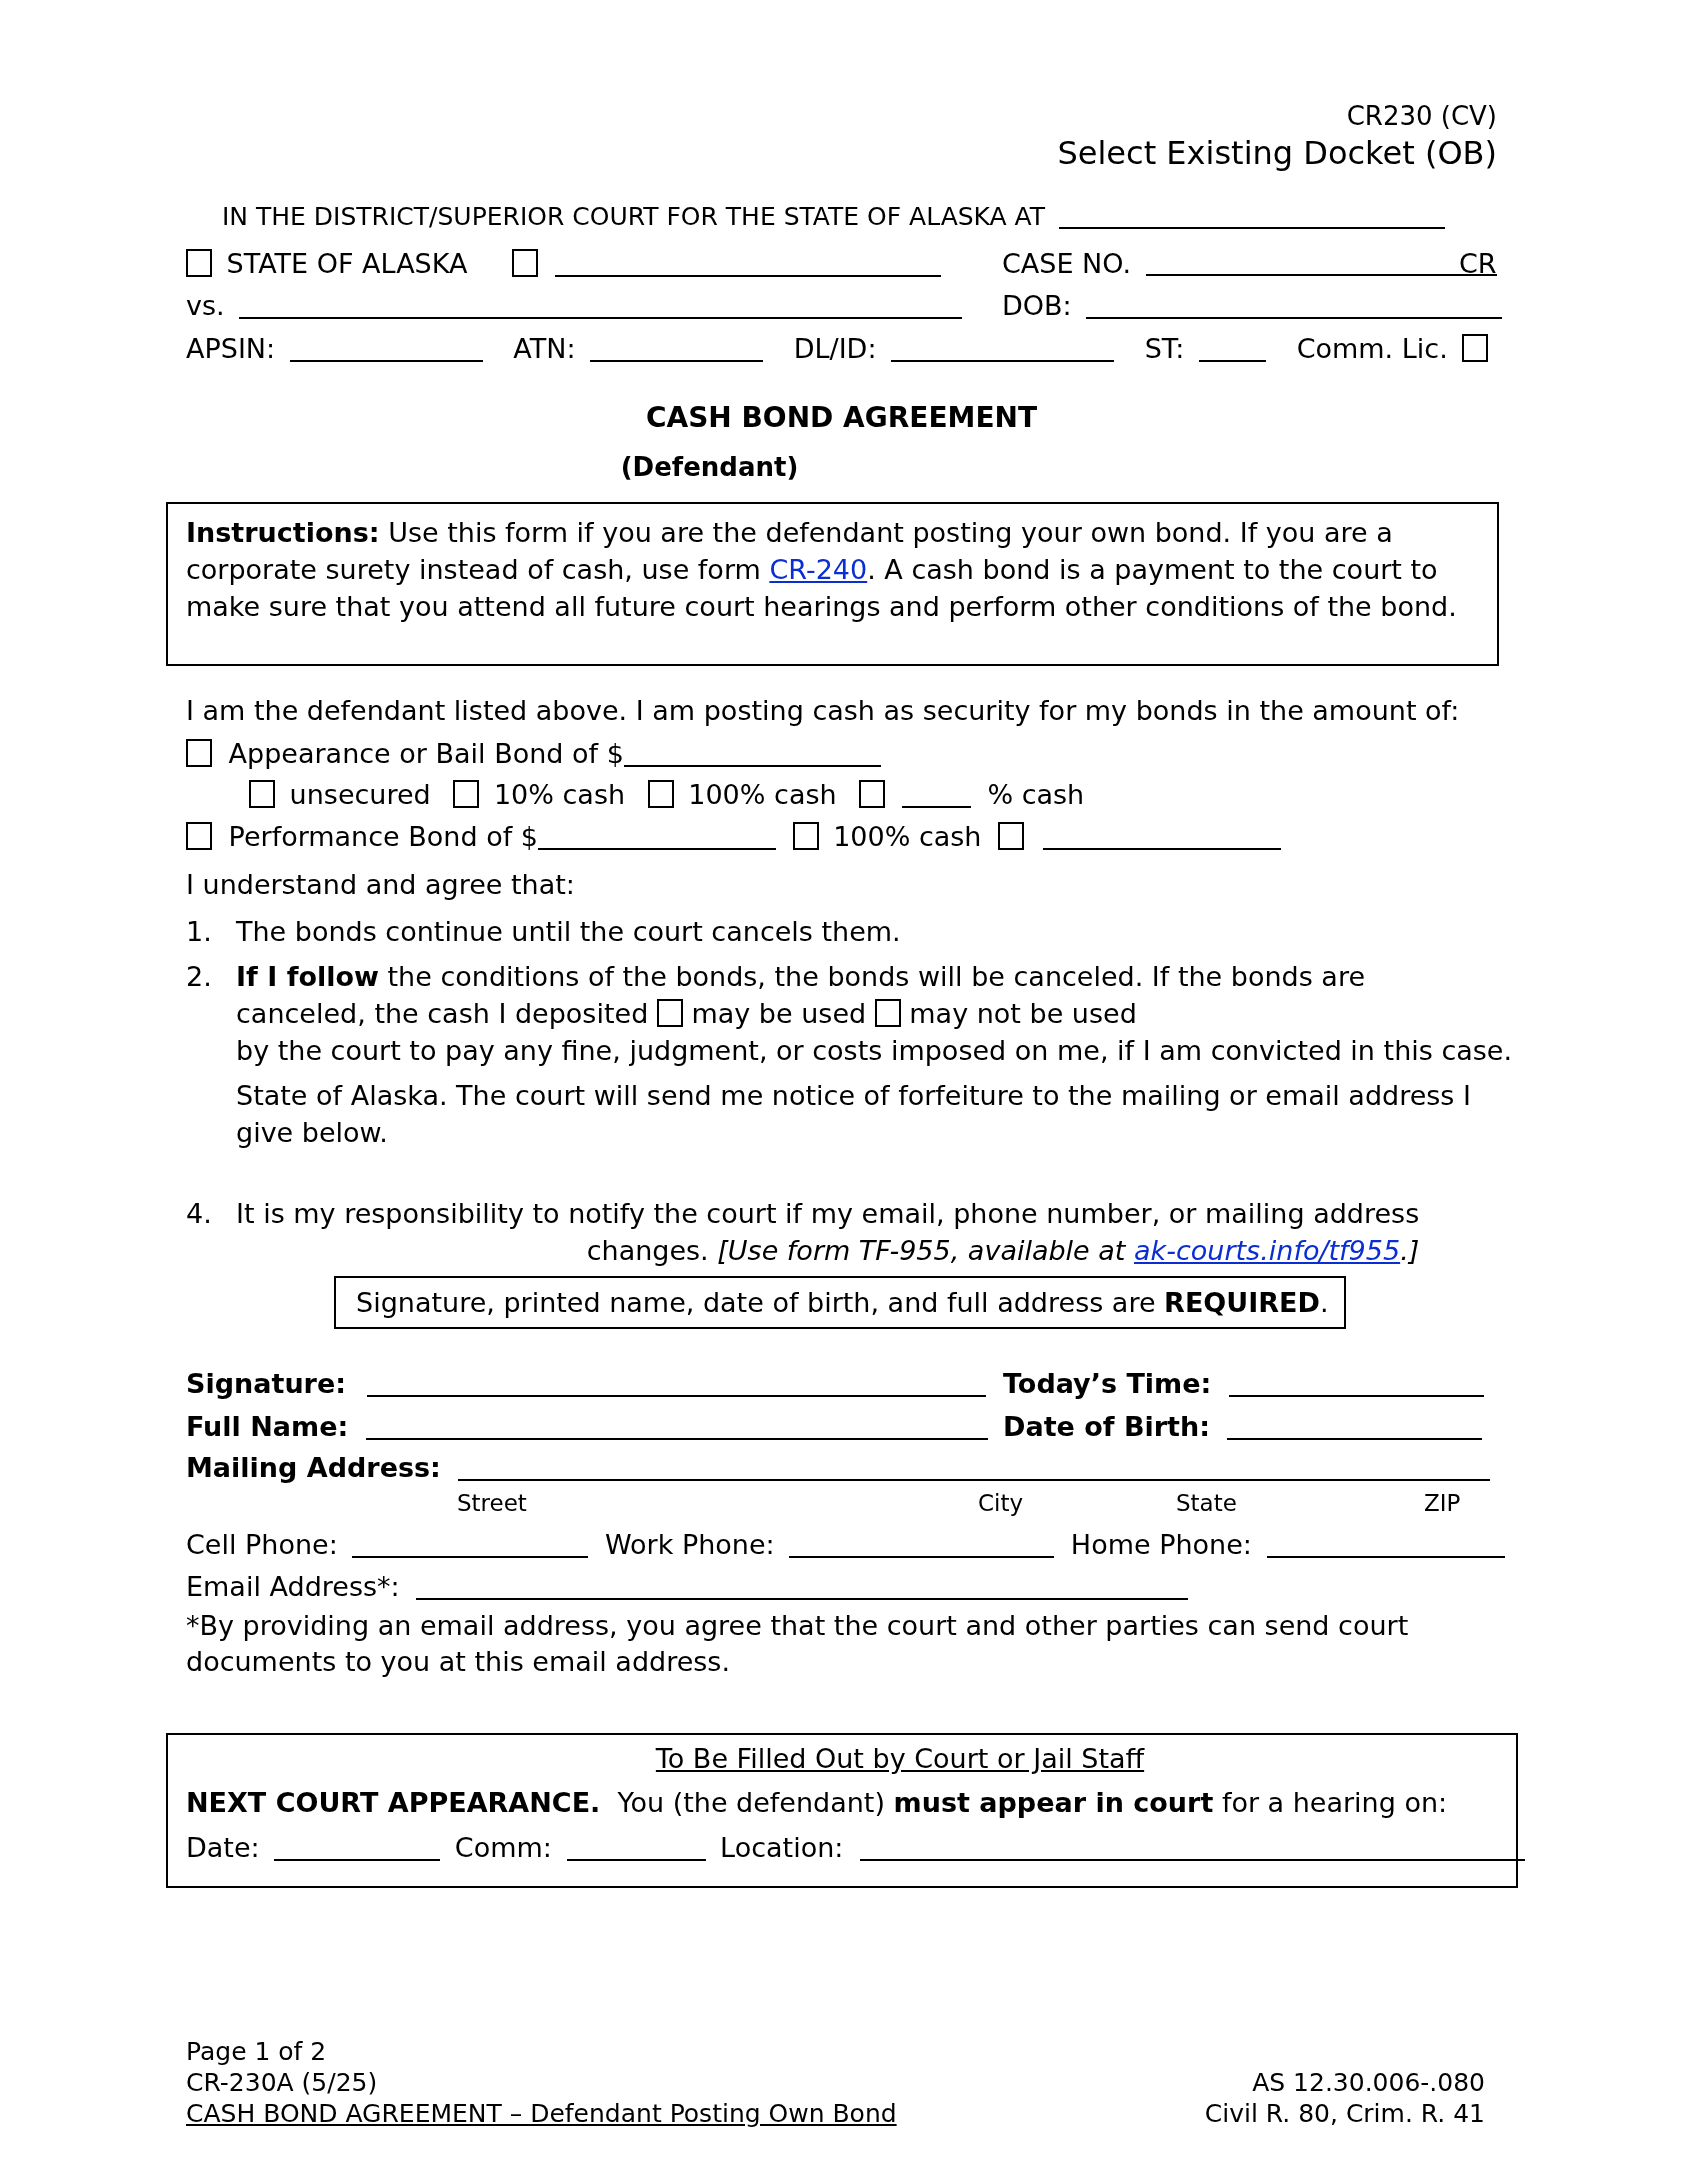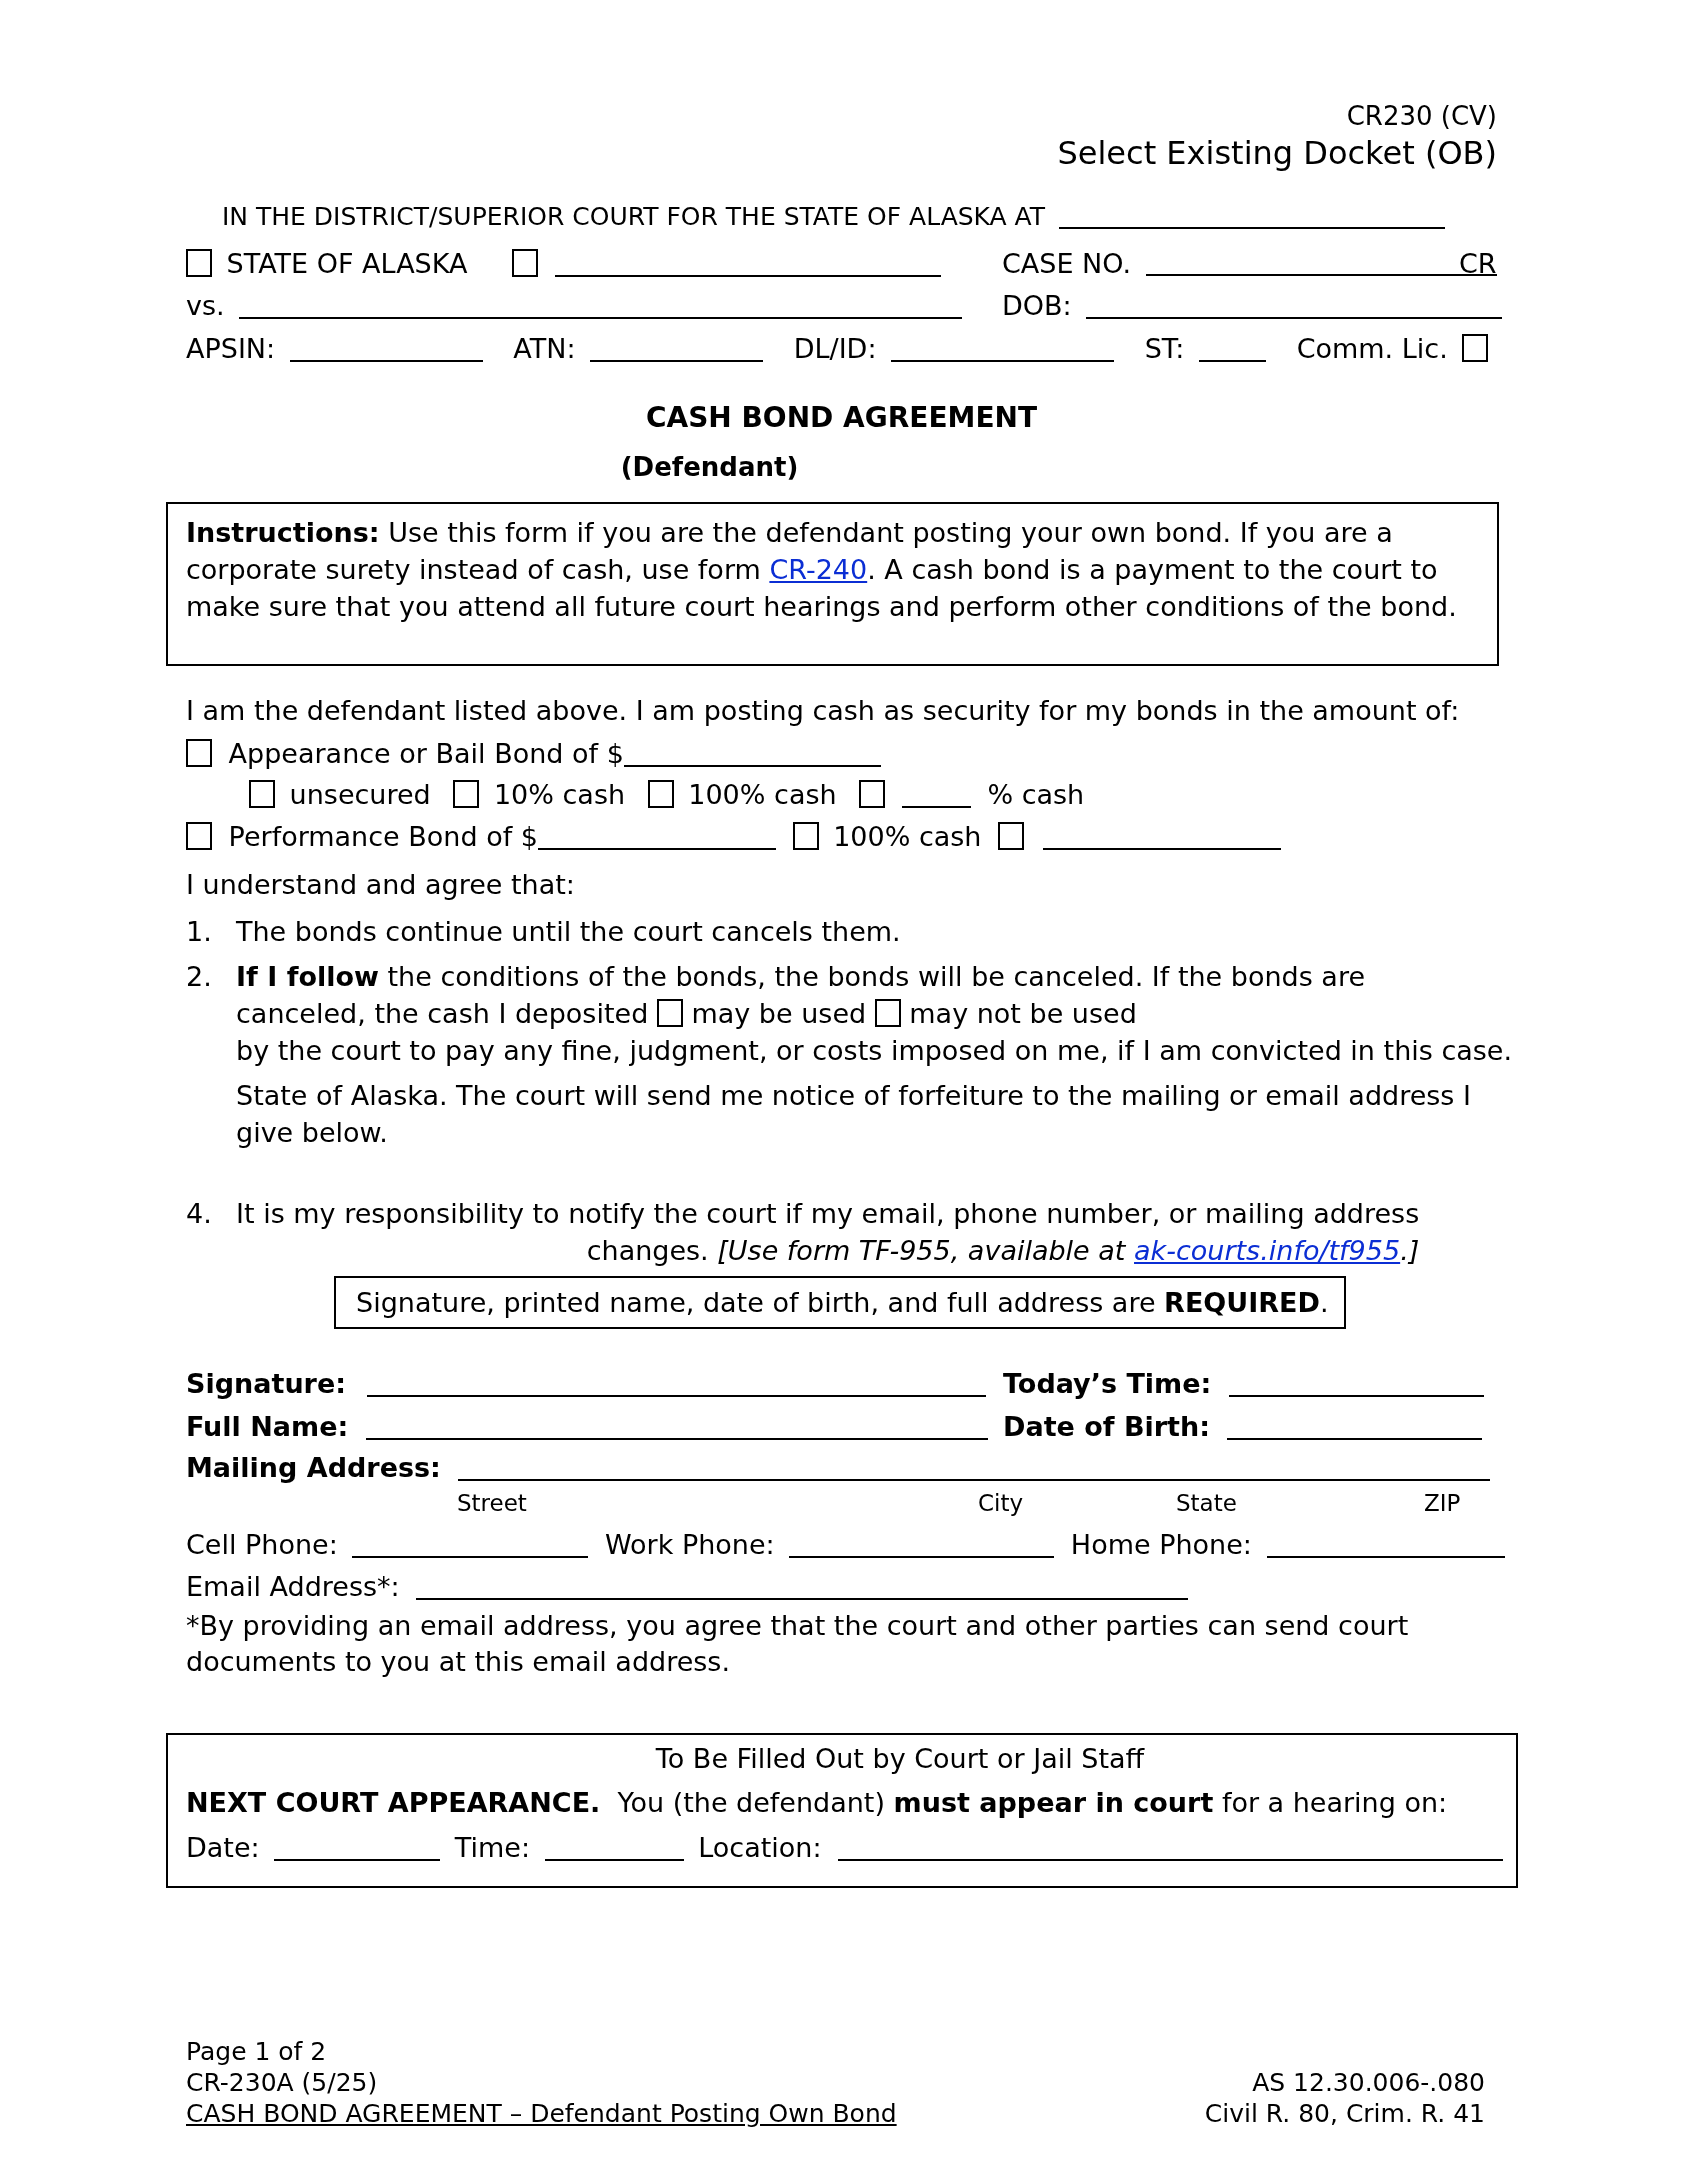--- a/index.html
+++ b/index.html
@@ -161,26 +161,26 @@
 </div>
 
 <div class="abs" style="left:186px; top:1571px;">
   <span>Email Address*:</span>
   <span class="line" style="width:772px; margin-left:8px;"></span>
 </div>
 <div class="abs" style="left:186px; top:1610px;">*By providing an email address, you agree that the court and other parties can send court</div>
 <div class="abs" style="left:186px; top:1646px;">documents to you at this email address.</div>
 
 <div class="box" style="left:166px; top:1733px; width:1352px; height:155px;">
-  <div class="abs" style="left:0; width:1464px; text-align:center; top:8px; white-space:normal;">To Be Filled Out by Court or Jail Staff</div>
+  <div class="abs" style="left:0; width:1464px; text-align:center; top:8px; text-decoration:underline; white-space:normal;">To Be Filled Out by Court or Jail Staff</div>
   <div class="abs" style="left:18px; top:52px;"><span class="b">NEXT COURT APPEARANCE.</span><span style="white-space:pre;">  You (the defendant) </span><span class="b">must appear in court</span><span> for a hearing on:</span></div>
   <div class="abs" style="left:18px; top:97px;">
     <span>Date:</span>
     <span class="line" style="width:166px; margin-left:6px;"></span>
-    <span style="margin-left:6px;">Time:</span>
+    <span style="margin-left:6px;">Comm:</span>
     <span class="line" style="width:139px; margin-left:6px;"></span>
     <span style="margin-left:6px;">Location:</span>
     <span class="line" style="width:665px; margin-left:8px;"></span>
   </div>
 </div>
 
 <div class="abs" style="left:186px; top:2037px; font-size:25px;">Page 1 of 2</div>
 <div class="abs" style="left:186px; top:2068px; font-size:25px;">CR-230A (5/25)</div>
 <div class="abs" style="left:186px; top:2099px; font-size:25px;text-decoration:underline;">CASH BOND AGREEMENT – Defendant Posting Own Bond</div>
 <div class="abs r" style="right:198px; top:2068px; font-size:25px;">AS 12.30.006-.080</div>

